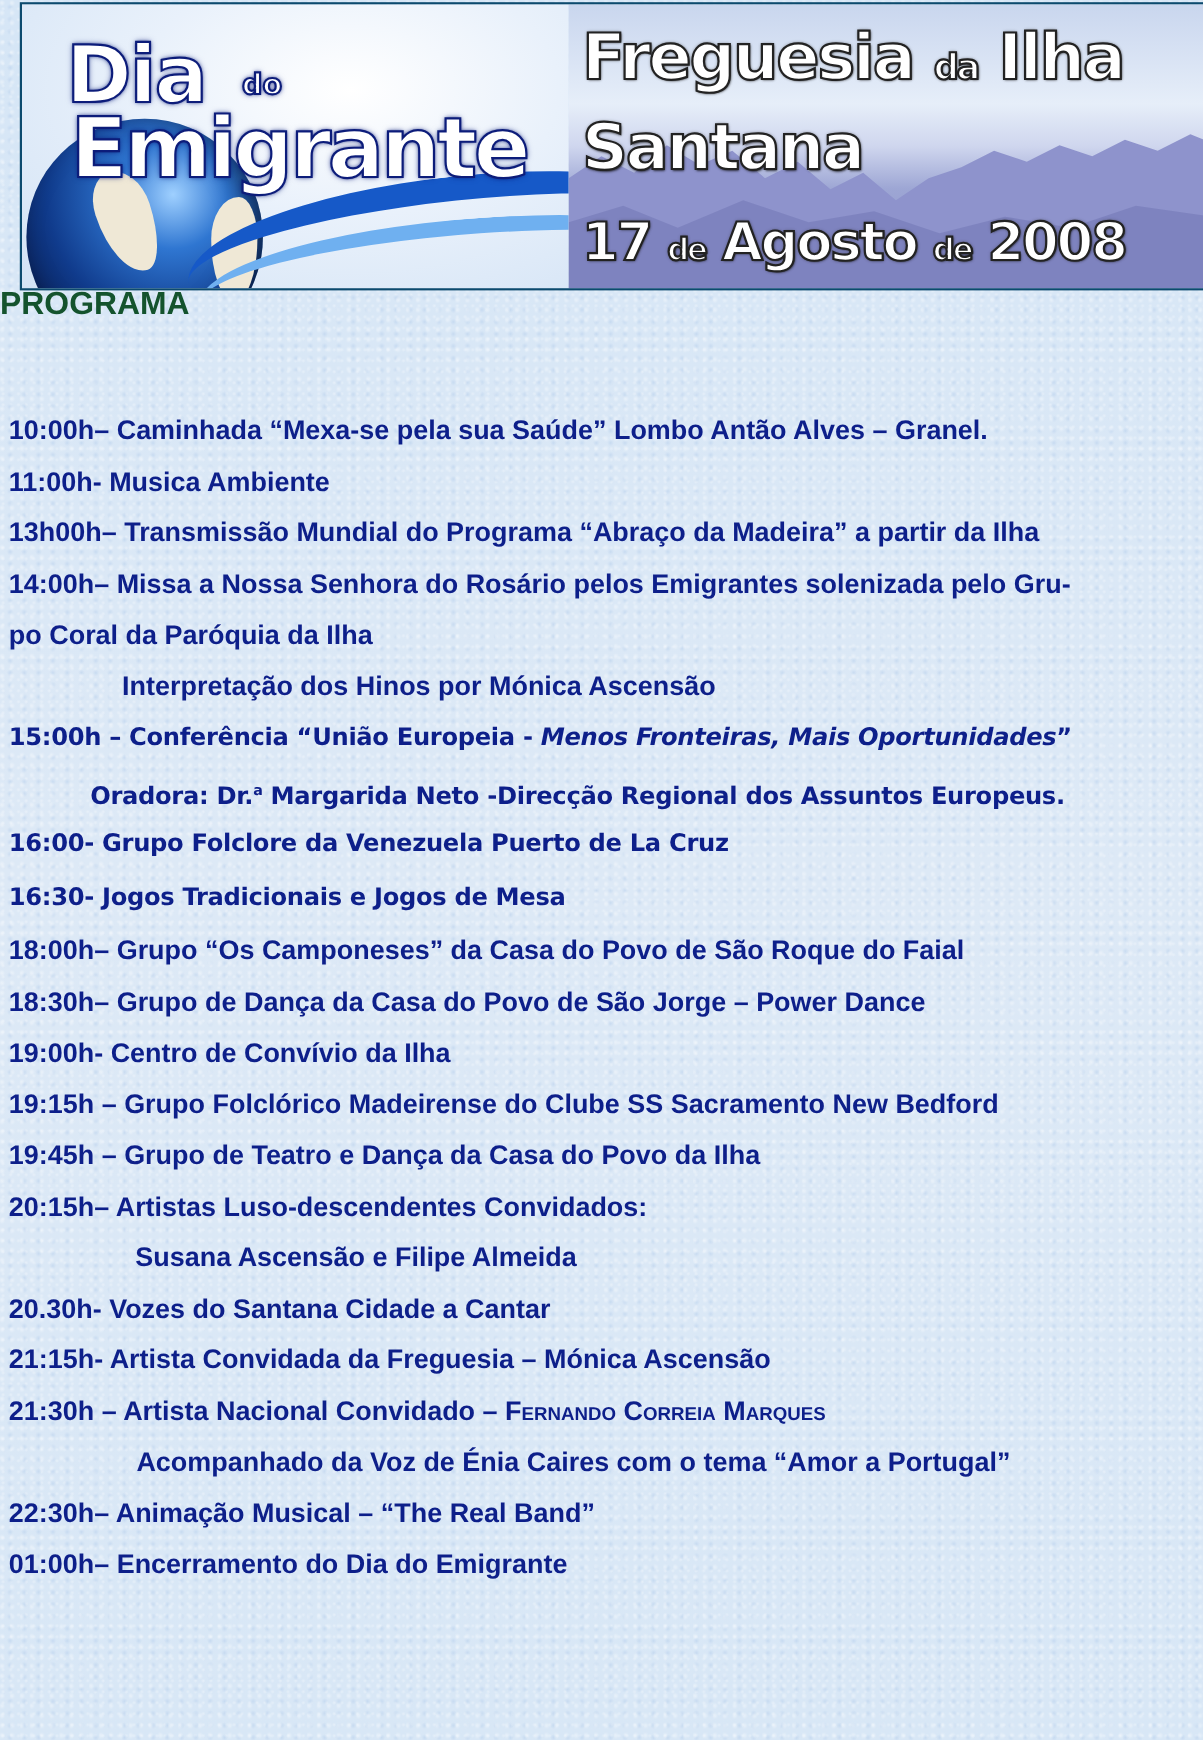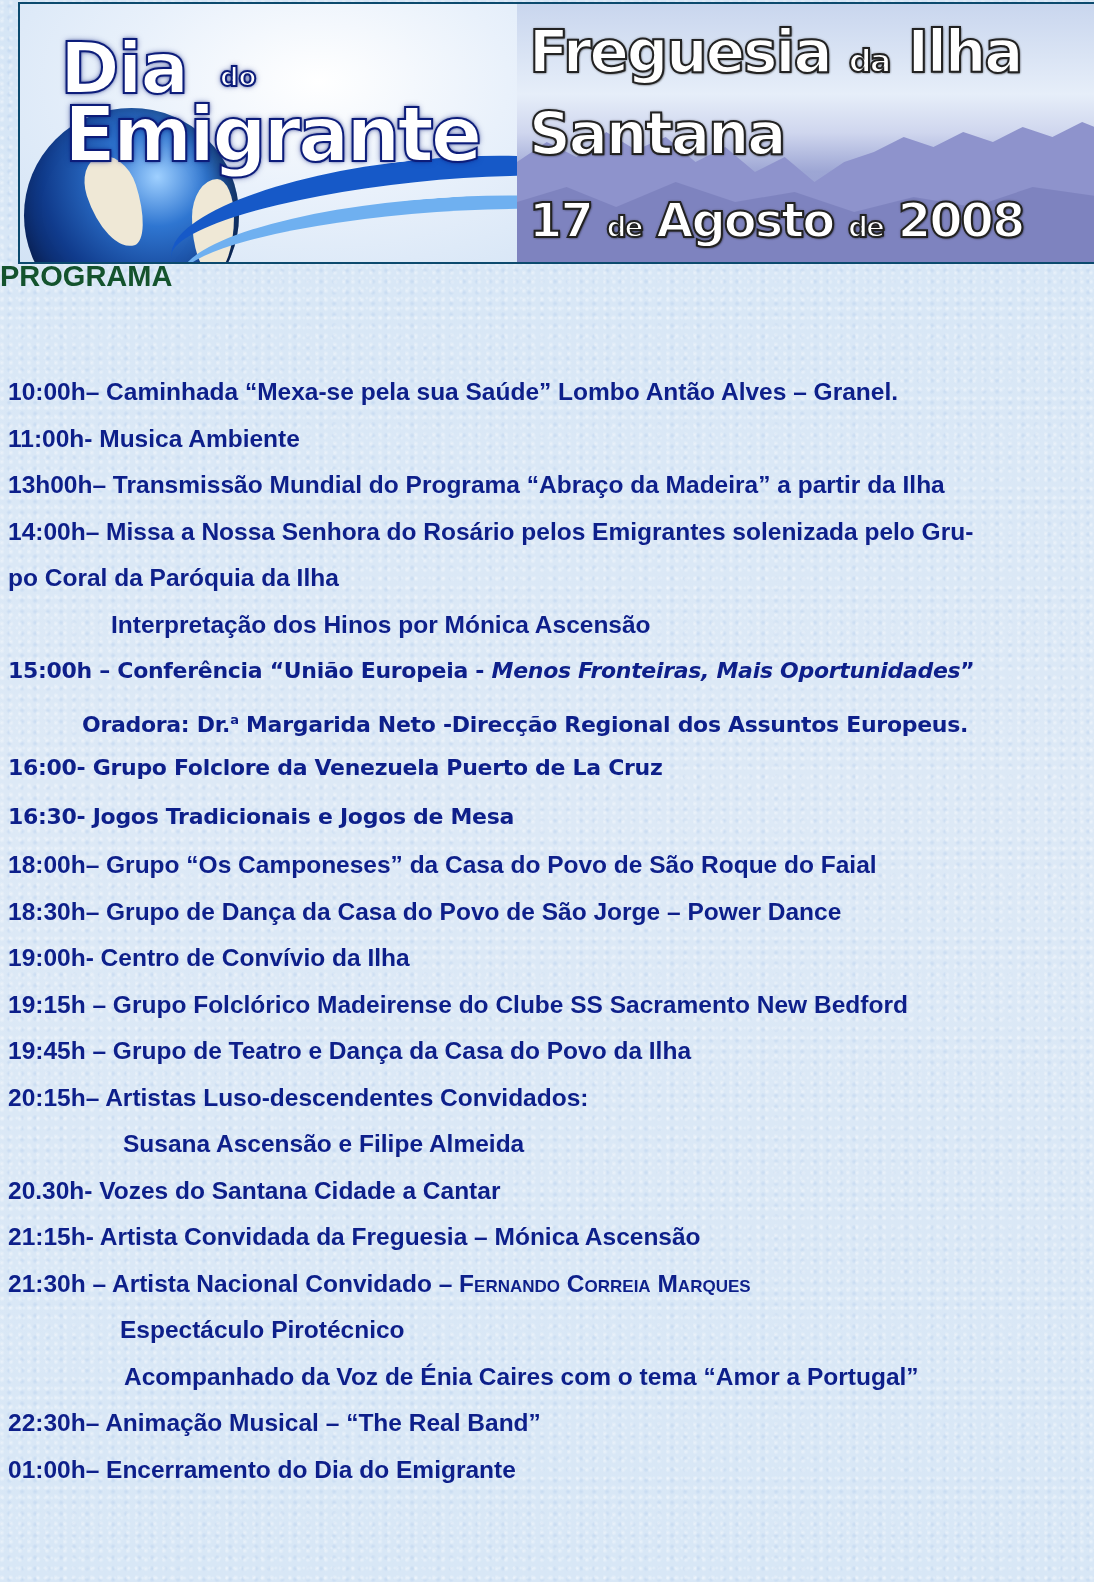--- a/index.html
+++ b/index.html
@@ -160,17 +160,16 @@
   <div class="row">19:00h- Centro de Convívio da Ilha</div>
   <div class="row">19:15h – Grupo Folclórico Madeirense do Clube SS Sacramento New Bedford</div>
   <div class="row">19:45h – Grupo de Teatro e Dança da Casa do Povo da Ilha</div>
   <div class="row">20:15h– Artistas Luso-descendentes Convidados:</div>
   <div class="row indent3">Susana Ascensão e Filipe Almeida</div>
   <div class="row">20.30h- Vozes do Santana Cidade a Cantar</div>
   <div class="row">21:15h- Artista Convidada da Freguesia – Mónica Ascensão</div>
   <div class="row">
     <span>21:30h – Artista Nacional Convidado – </span><span class="smallcaps">Fernando Correia Marques</span>
   </div>
-  <div class="row indent4">Espectáculo Pirotécnico</div>
   <div class="row indent5">Acompanhado da Voz de Énia Caires com o tema “Amor a Portugal”</div>
   <div class="row">22:30h– Animação Musical – “The Real Band”</div>
   <div class="row">01:00h– Encerramento do Dia do Emigrante</div>
 </div>
 
 </body></html>

